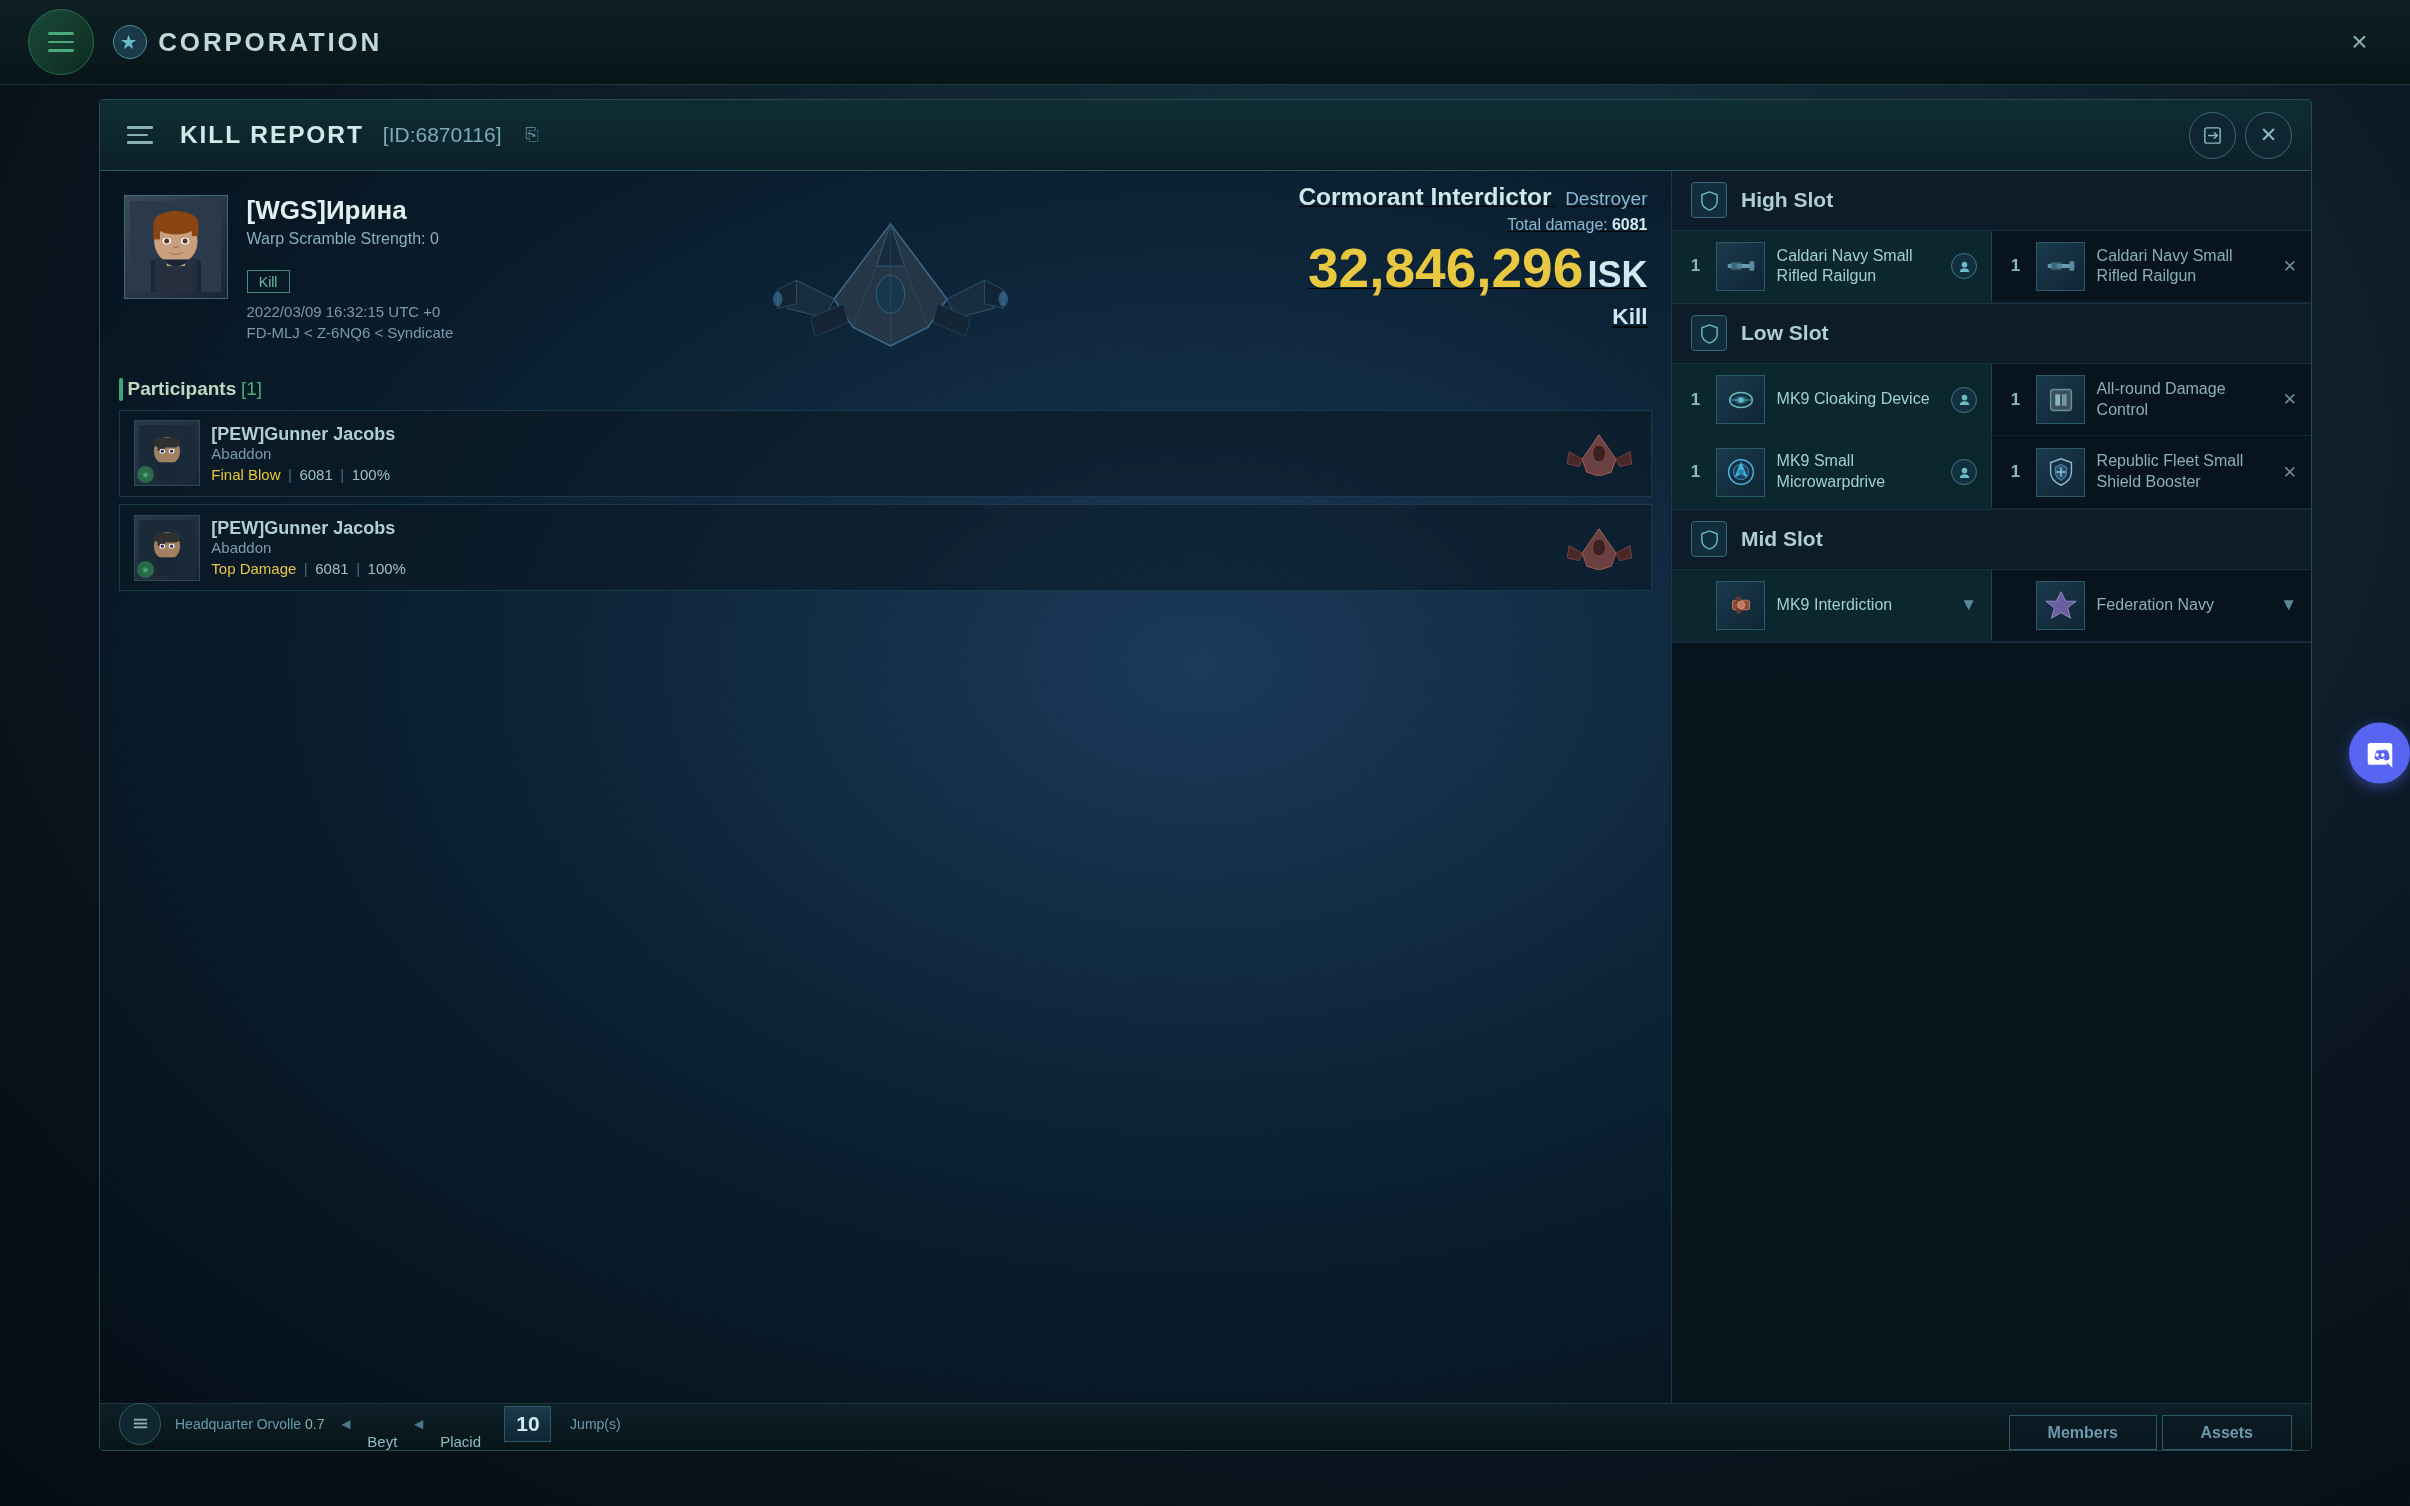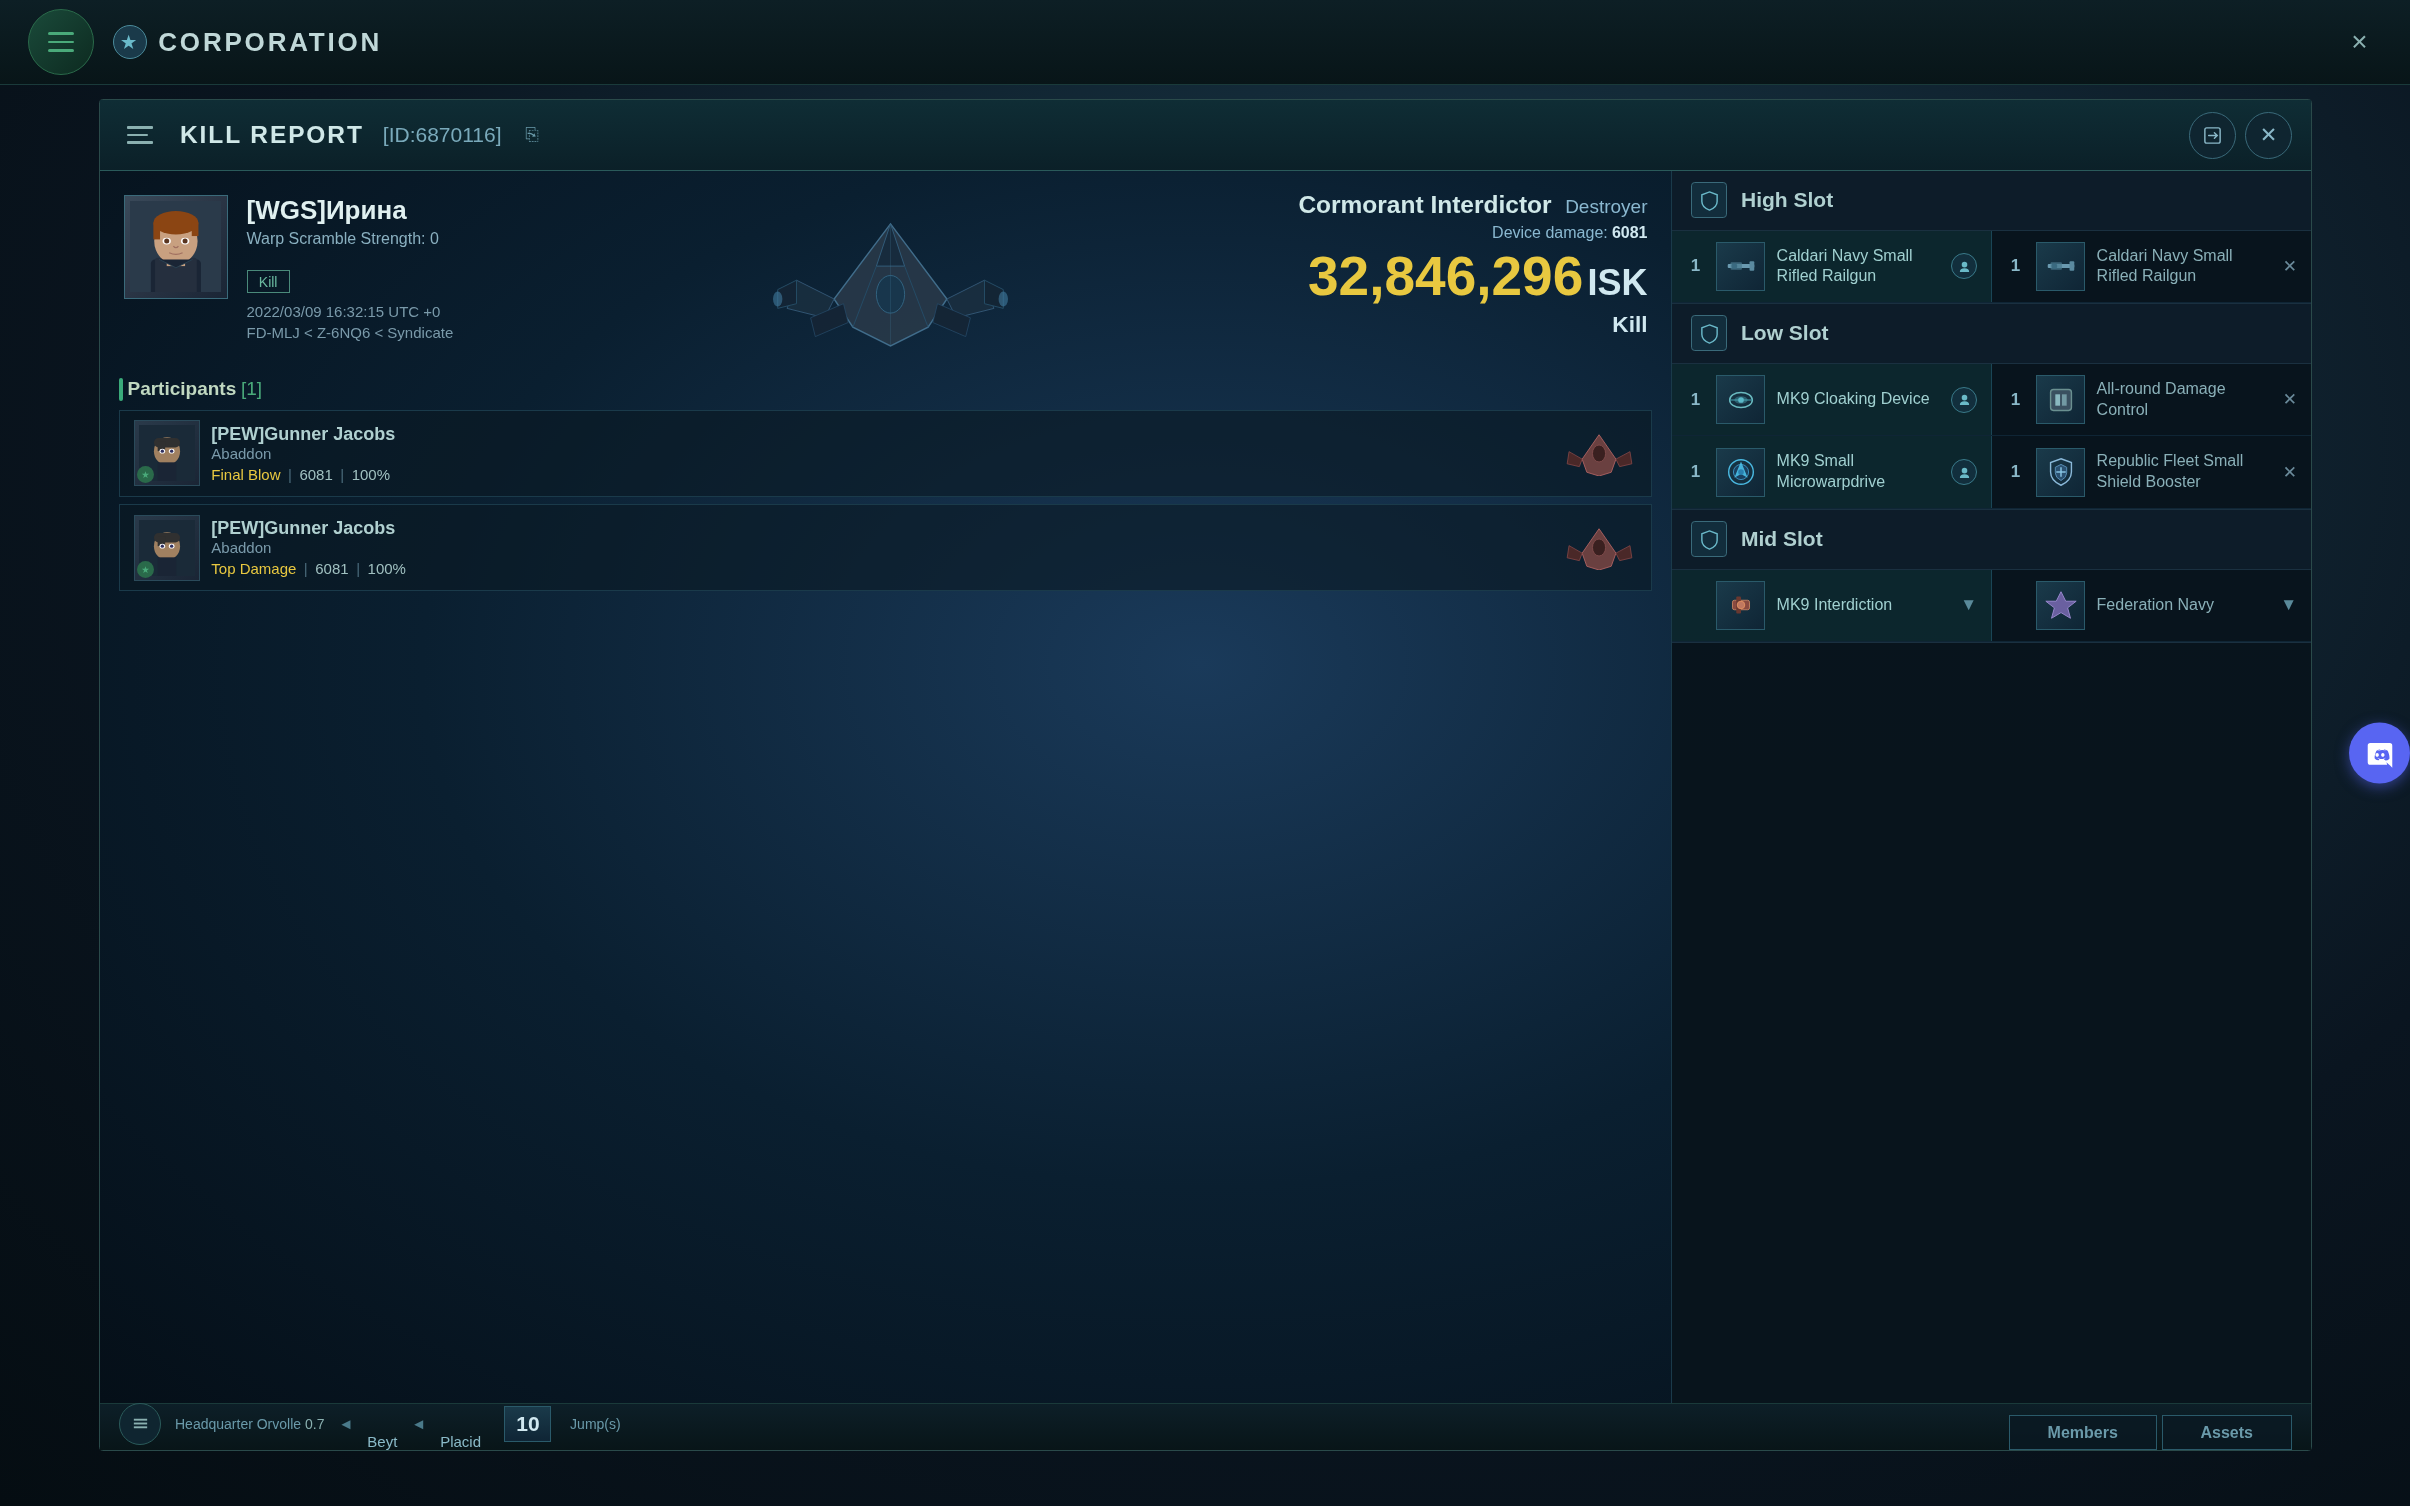--- a/index.html
+++ b/index.html
@@ -238,24 +238,25 @@
     
     .ship-svg {
       width: 301px;
       height: 188px;
       opacity: 0.85;
     }
 
     
     .kill-stats {
       position: absolute;
-      top: 20px;
+      top: 12px;
       right: 23.5px;
       text-align: right;
       z-index: 2;
+      text-decoration: underline;
     }
     .ship-class {
       color: #d0e8e8;
       font-size: 24.5px;
       font-weight: 700;
     }
     .ship-type {
       color: #8ab8d0;
       font-size: 19px;
       margin-left: 9.4px;
@@ -663,21 +664,21 @@
           <div class="kill-datetime">2022/03/09 16:32:15 UTC +0</div>
           <div class="kill-location">FD-MLJ &lt; Z-6NQ6 &lt; Syndicate</div>
         </div>
 
         <div class="kill-stats">
           <div>
             <span class="ship-class">Cormorant Interdictor</span>
             <span class="ship-type">Destroyer</span>
           </div>
           <div style="margin-top:4.7px;">
-            <span class="damage-label">Device damage:</span>
+            <span class="damage-label">Total damage:</span>
             <span class="damage-value">6081</span>
           </div>
           <div style="margin-top:4.7px;">
             <span class="isk-value">32,846,296</span>
             <span class="isk-unit">ISK</span>
           </div>
           <div class="kill-type-label">Kill</div>
         </div>
       </div>
 

